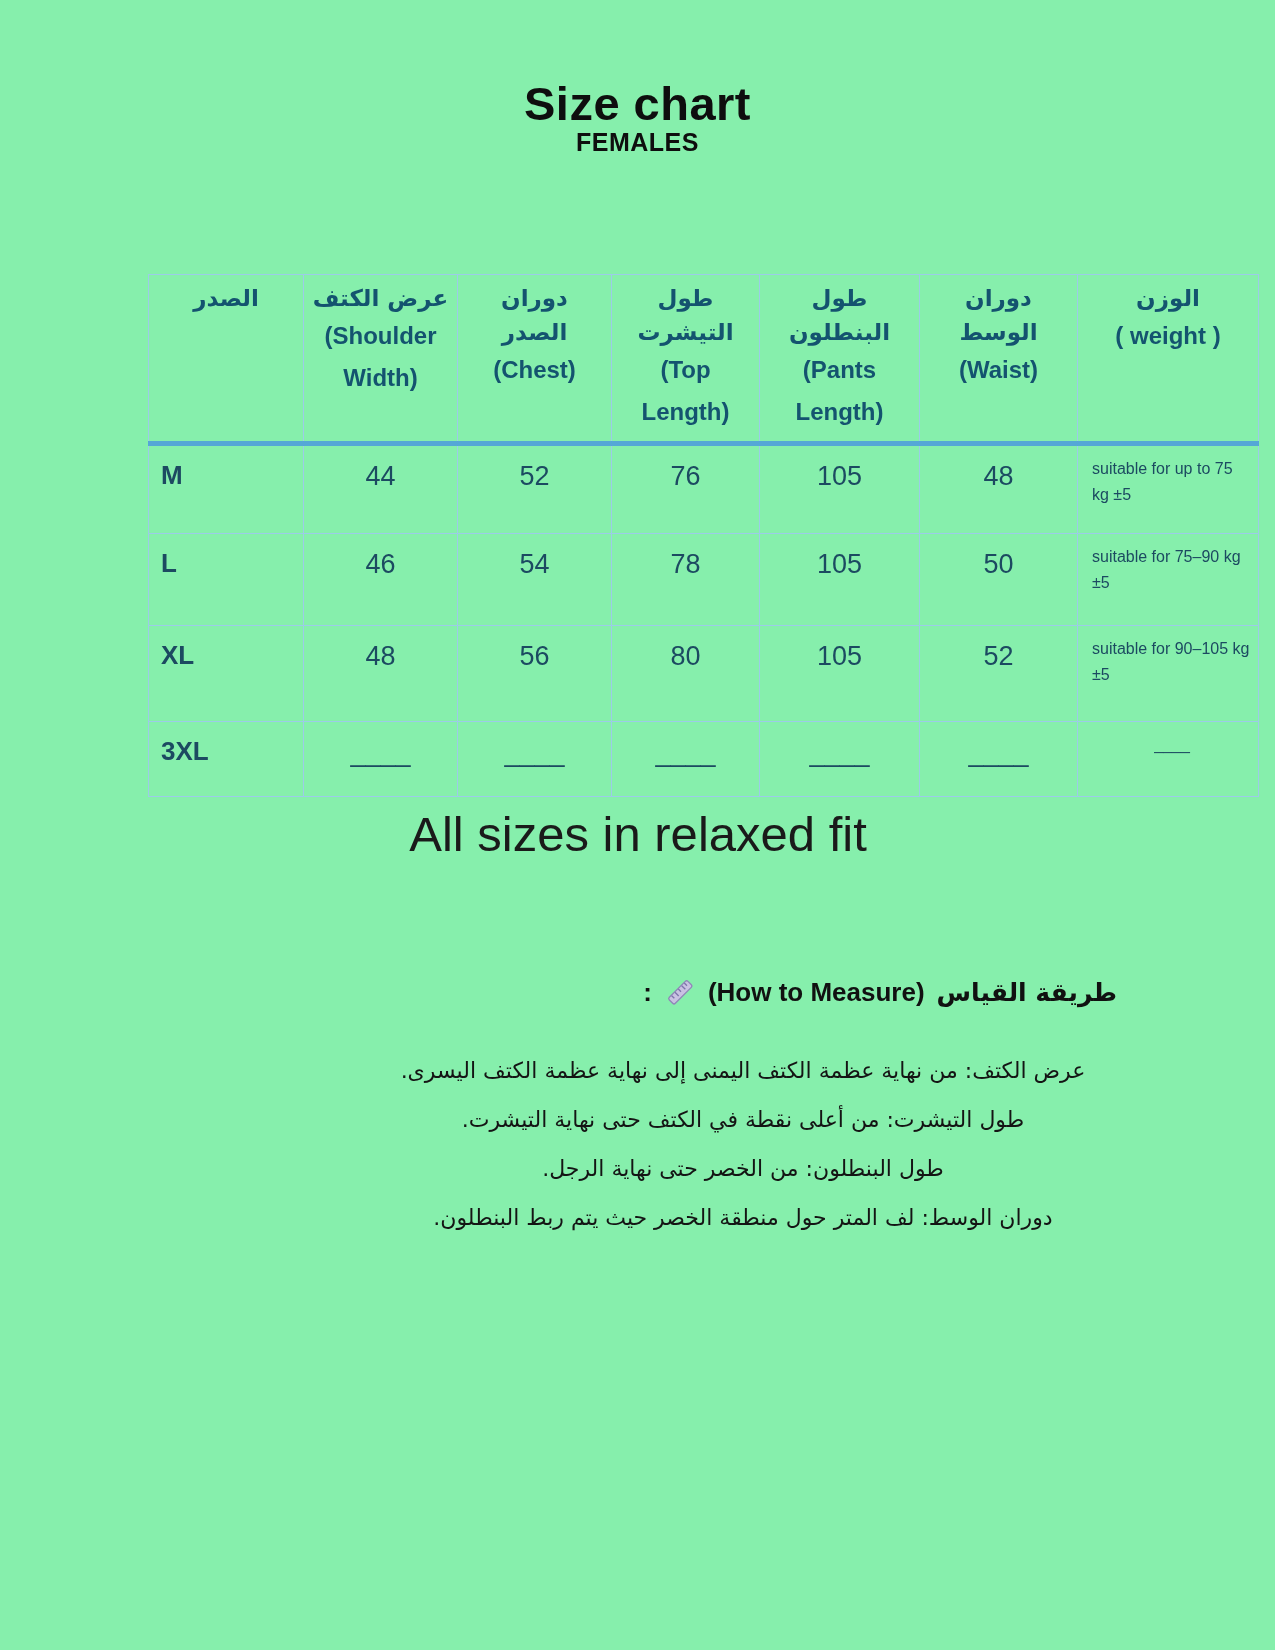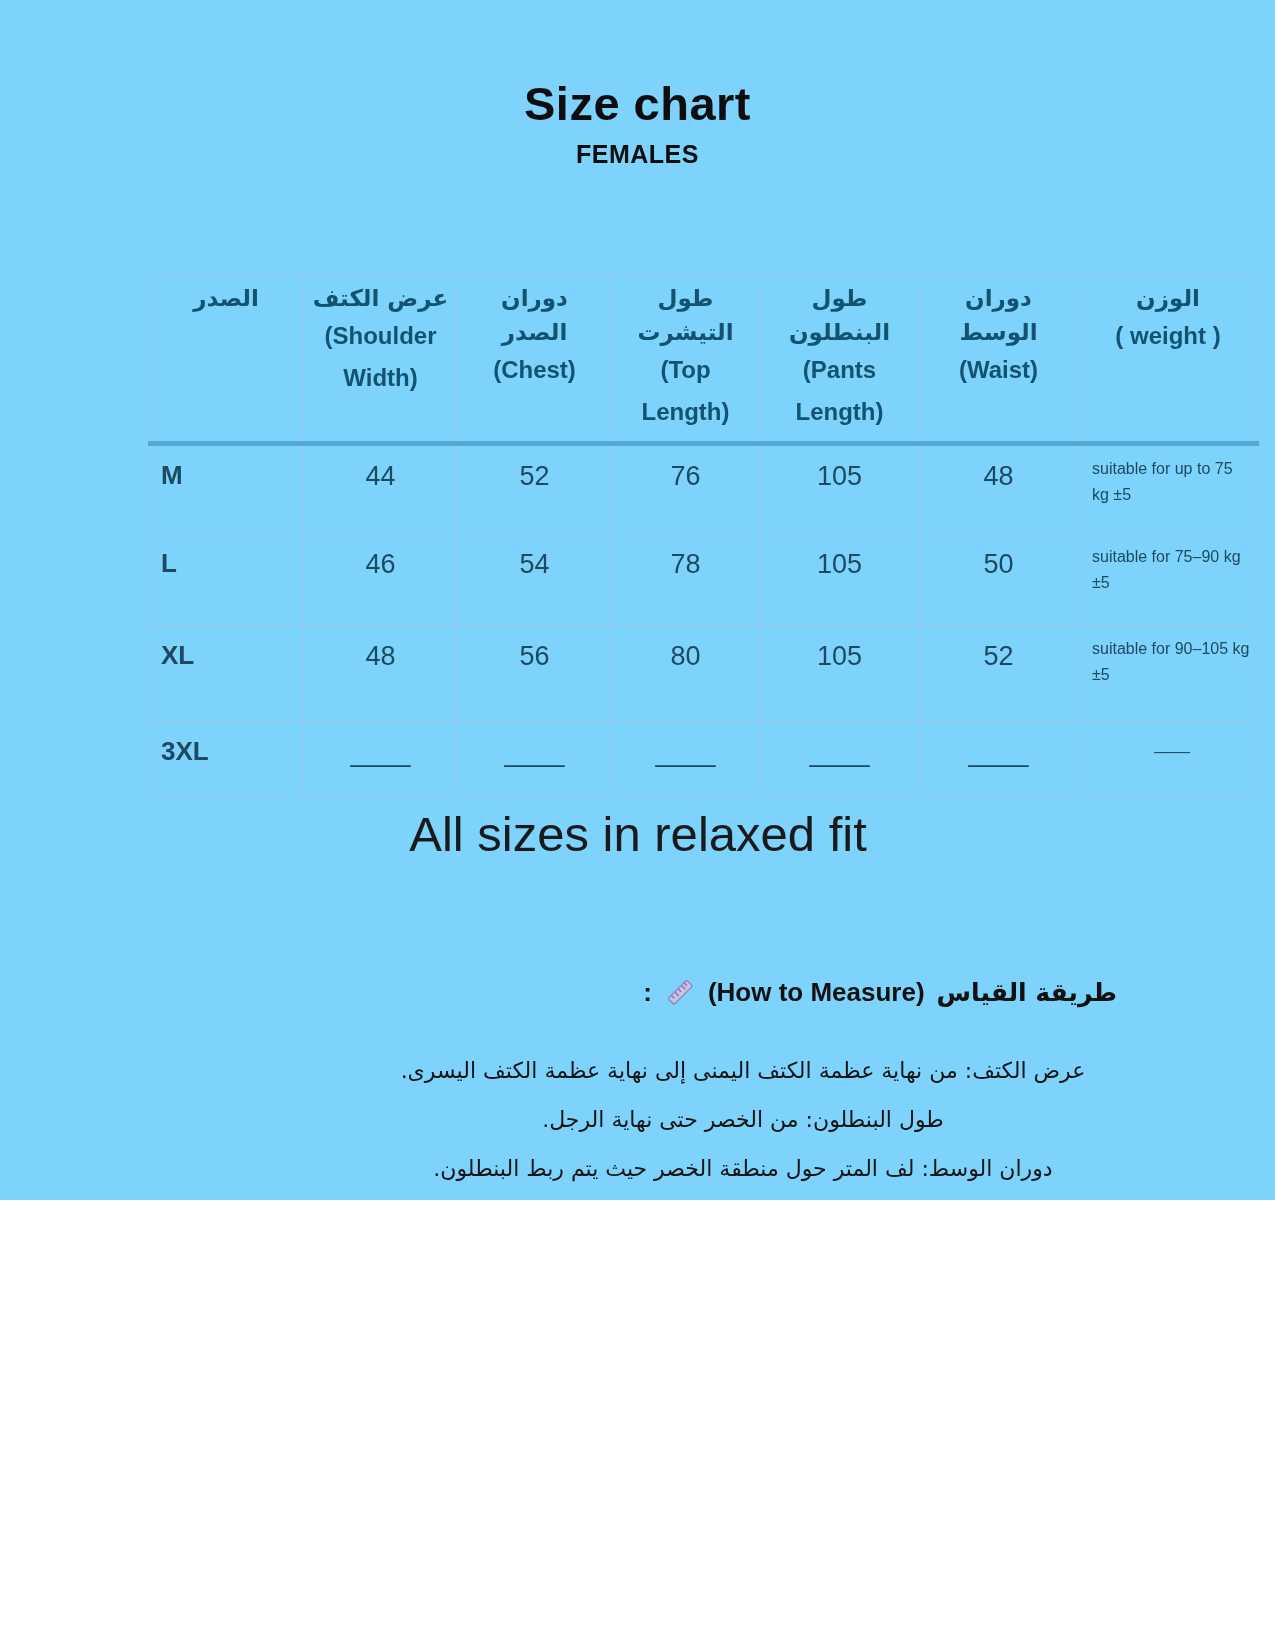--- a/index.html
+++ b/index.html
@@ -1,29 +1,29 @@
 <!DOCTYPE html>
 <html><head>
 <meta charset="utf-8">
 <style>
   * { margin:0; padding:0; box-sizing:border-box; }
   html,body { background:#ffffff; }
   .page {
-    position:relative; width:1275px; height:1200px; margin:0 auto;
-    background:#7dd3fc; overflow:hidden;
+    position:relative; width:1275px; height:1650px; margin:0 auto;
+    background:#86efac; overflow:hidden;
     font-family:"Liberation Sans", sans-serif;
     text-decoration:underline;
   }
   .title {
     position:absolute; top:76px; left:0; width:1275px;
     text-align:center; font-size:47px; font-weight:bold; color:#0e0e0e;
     letter-spacing:0.5px;
   }
   .subtitle {
-    position:absolute; top:140px; left:0; width:1275px;
+    position:absolute; top:128px; left:0; width:1275px;
     text-align:center; font-size:25px; font-weight:bold; color:#0e0e0e;
     letter-spacing:0.5px;
   }
   table.size-table {
     position:absolute; top:274px; left:148px;
     width:1110px; border-collapse:collapse; table-layout:fixed;
   }
   .size-table th, .size-table td {
     border:1.6px solid #9ccbe8; vertical-align:top; overflow:hidden;
   }
@@ -173,17 +173,18 @@
         <line x1="18" y1="13.5" x2="18" y2="17.5" stroke="#7d74ab" stroke-width="1.4"></line>
         <line x1="23" y1="13.5" x2="23" y2="19" stroke="#7d74ab" stroke-width="1.4"></line>
         <line x1="27" y1="13.5" x2="27" y2="17.5" stroke="#7d74ab" stroke-width="1.4"></line>
       </g>
     </svg>
     <span class="colon">:</span>
   </div>
 
   <div class="measure-lines">
     <div>عرض الكتف: من نهاية عظمة الكتف اليمنى إلى نهاية عظمة الكتف اليسرى.</div>
+    <div>طول التيشرت: من أعلى نقطة في الكتف حتى نهاية التيشرت.</div>
     <div>طول البنطلون: من الخصر حتى نهاية الرجل.</div>
     <div>دوران الوسط: لف المتر حول منطقة الخصر حيث يتم ربط البنطلون.</div>
   </div>
 
 </div>
 
 </body></html>

